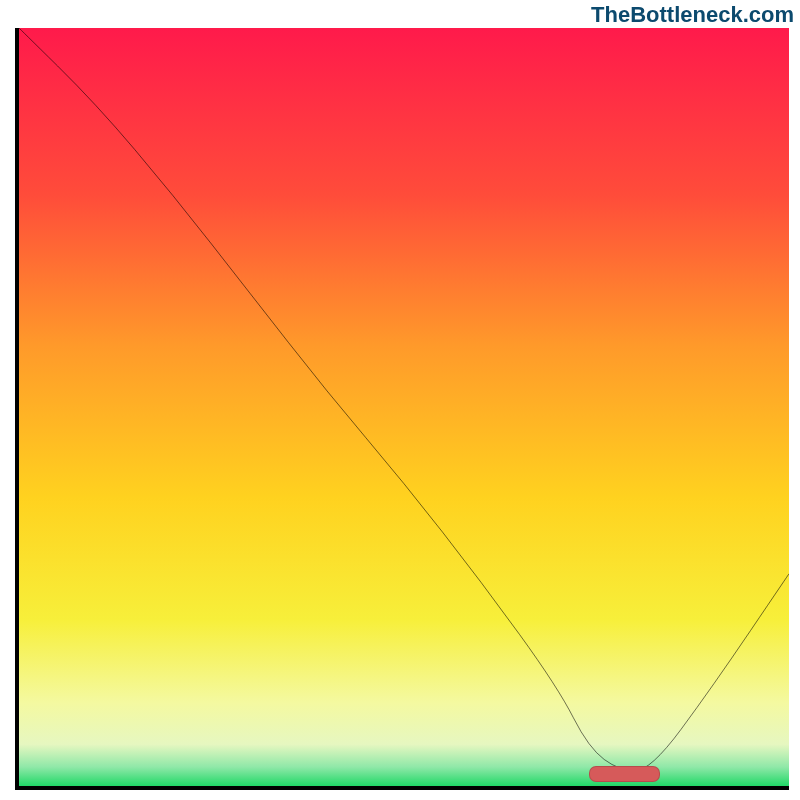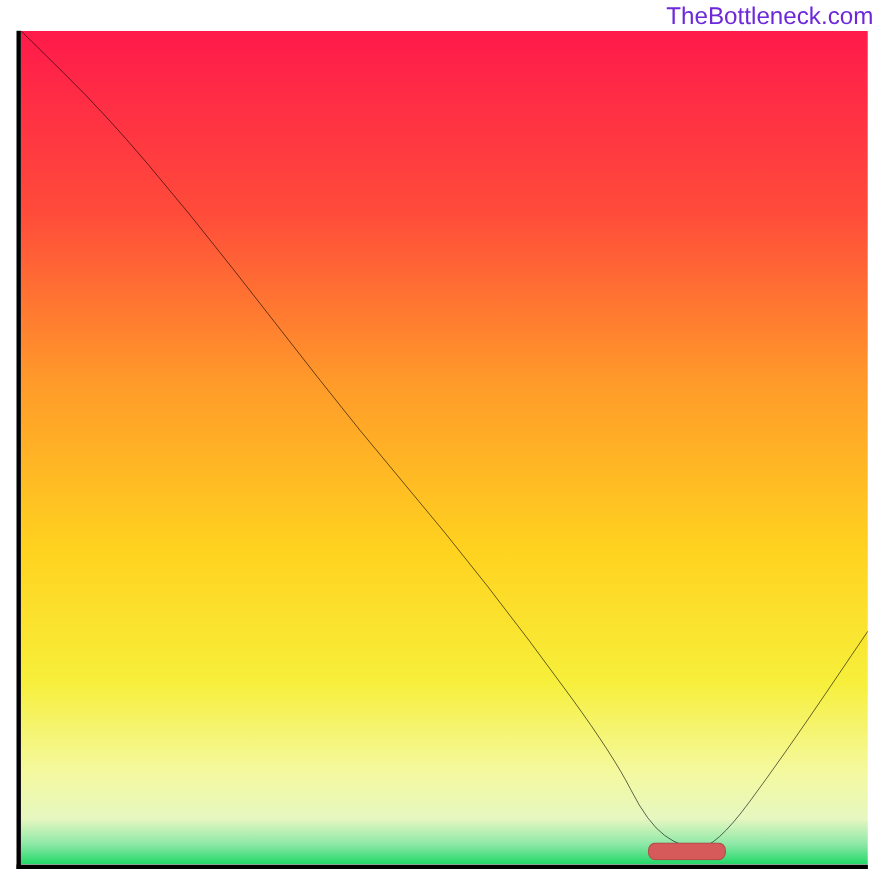--- a/index.html
+++ b/index.html
@@ -14,22 +14,22 @@
     position: relative;
     width: 800px;
     height: 800px;
   }
   .watermark {
     position: absolute;
     top: 2px;
     right: 6px;
     font-family: Arial, Helvetica, sans-serif;
     font-size: 22px;
-    font-weight: 400;
-    color: #6d28d9;
+    font-weight: 700;
+    color: #0c4a6e;
     letter-spacing: 0px;
   }
   .plot-region {
     position: absolute;
     left: 15px;
     top: 28px;
     width: 770px;
     height: 758px;
     border-left: 4px solid #000;
     border-bottom: 4px solid #000;

